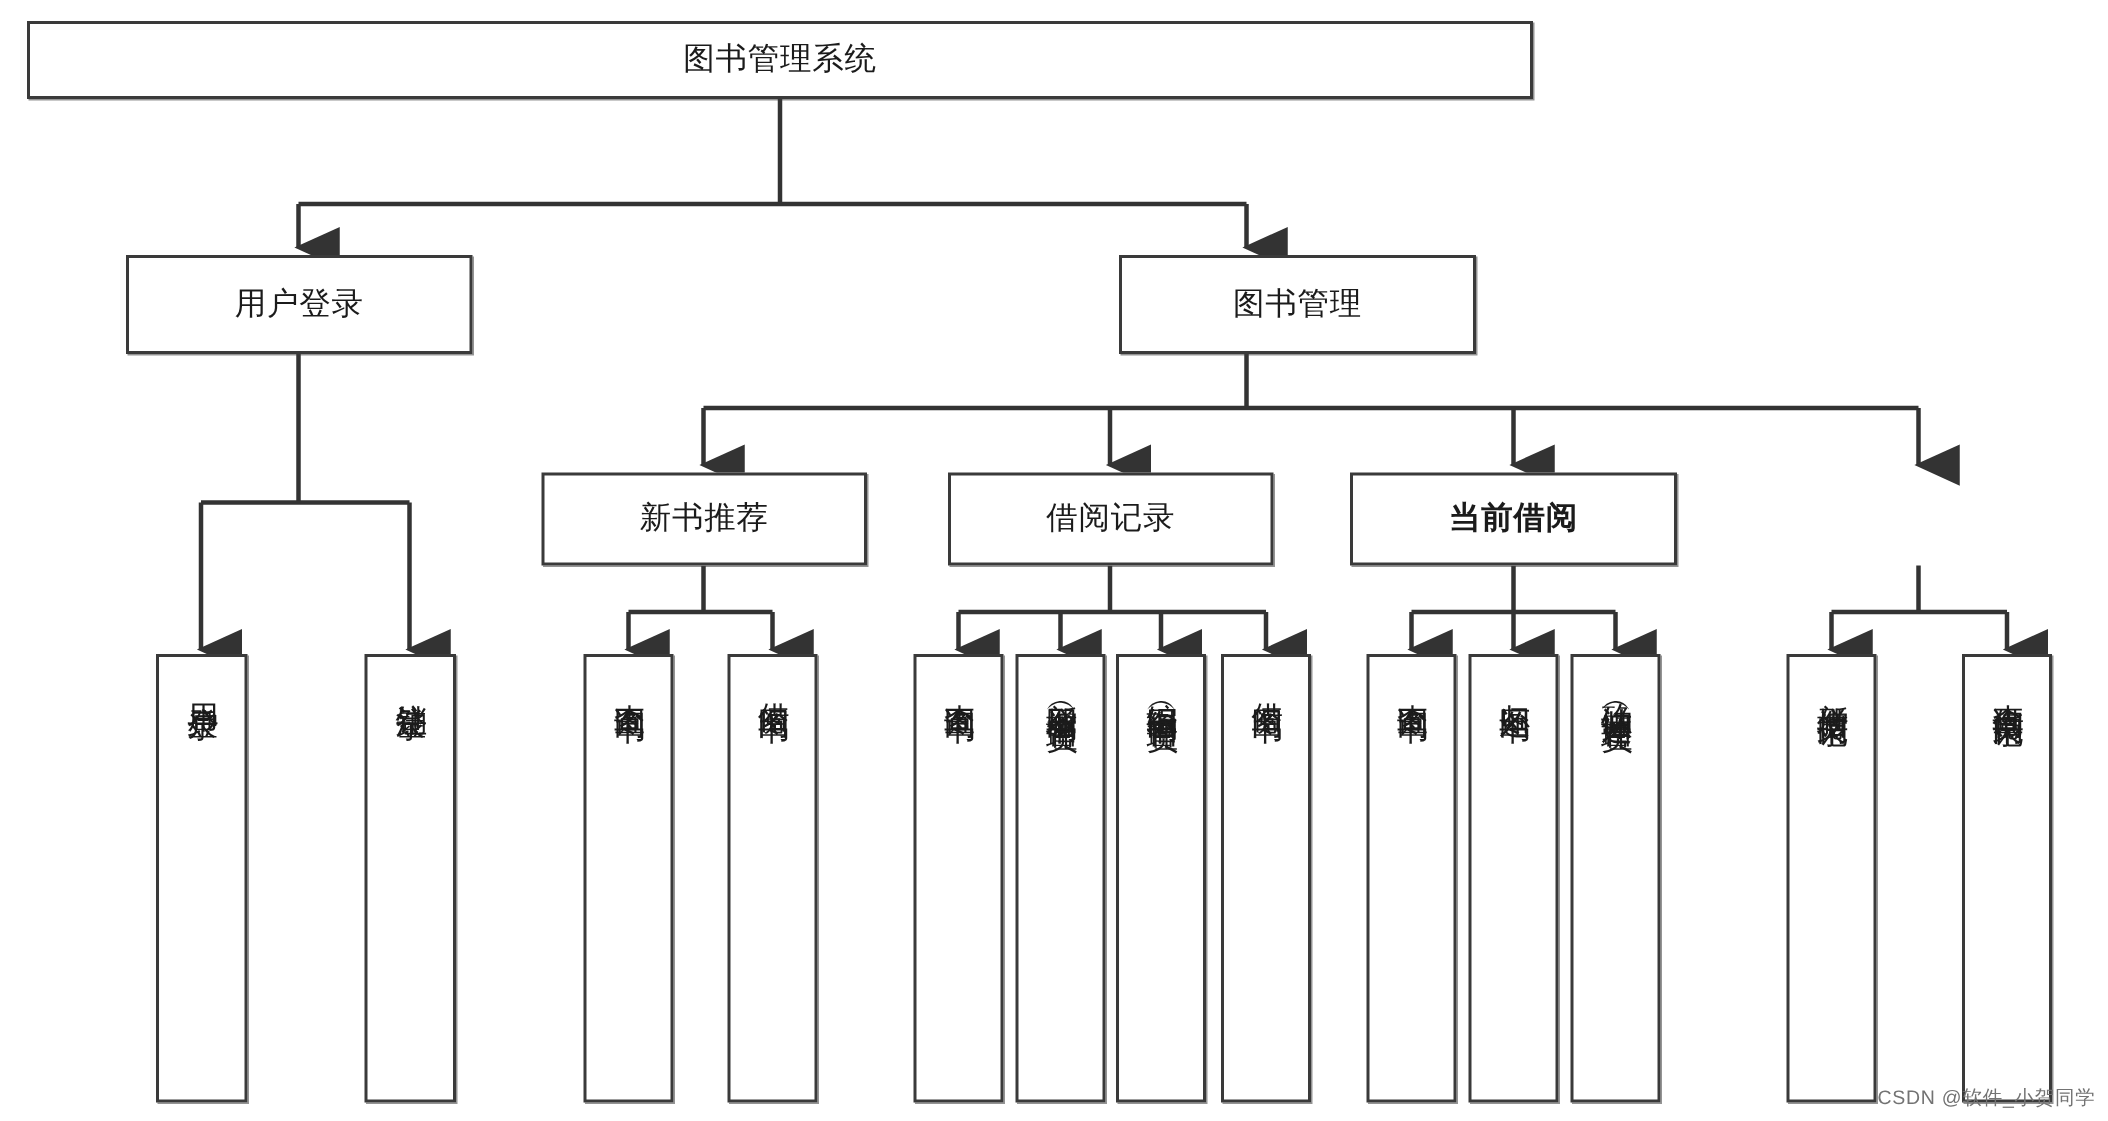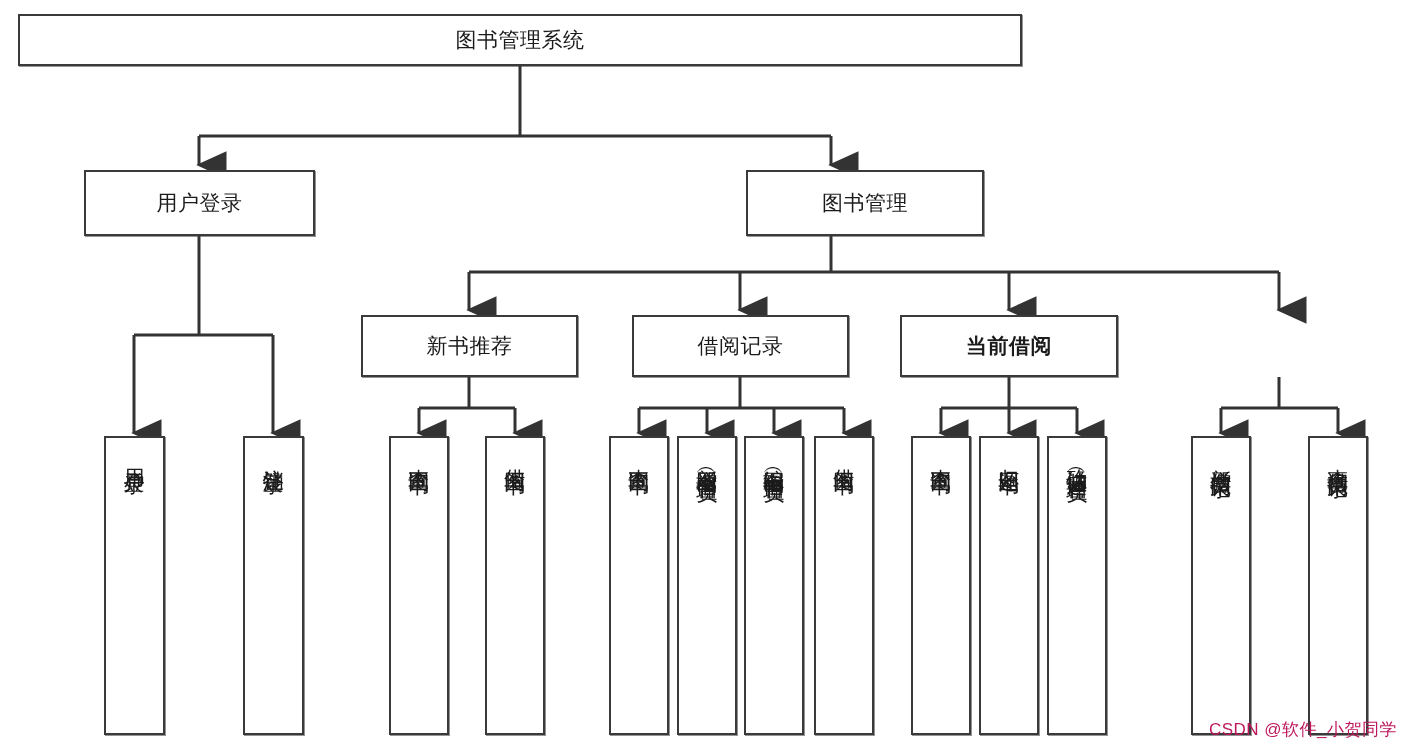--- a/index.html
+++ b/index.html
@@ -58,22 +58,22 @@
     font-size: 21px;
     line-height: 1.22;
     letter-spacing: 2px;
     height: auto;
     max-height: 270px;
   }
   #watermark {
     position: absolute;
     right: 8px;
     bottom: 6px;
-    font-size: 17px;
-    color: #be185d;
+    font-size: 13px;
+    color: #737373;
     letter-spacing: 0.5px;
     white-space: nowrap;
     user-select: none;
   }
 </style>
 </head>
 <body>
 
 <div id="canvas">
 

